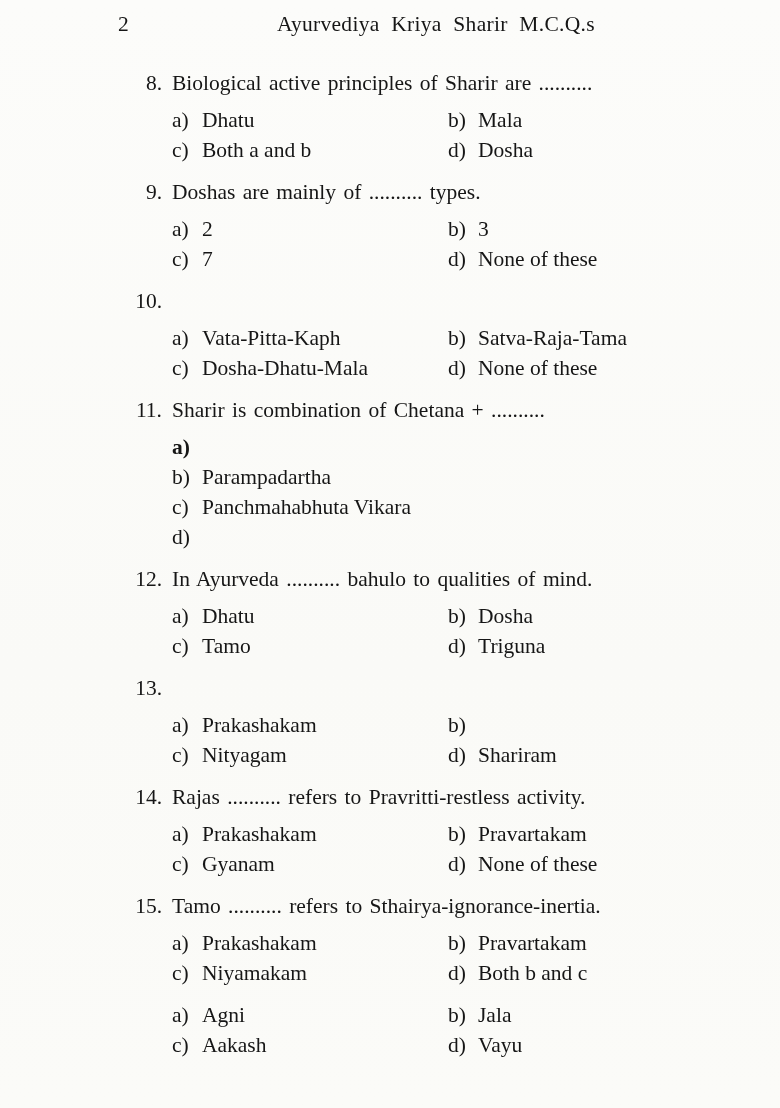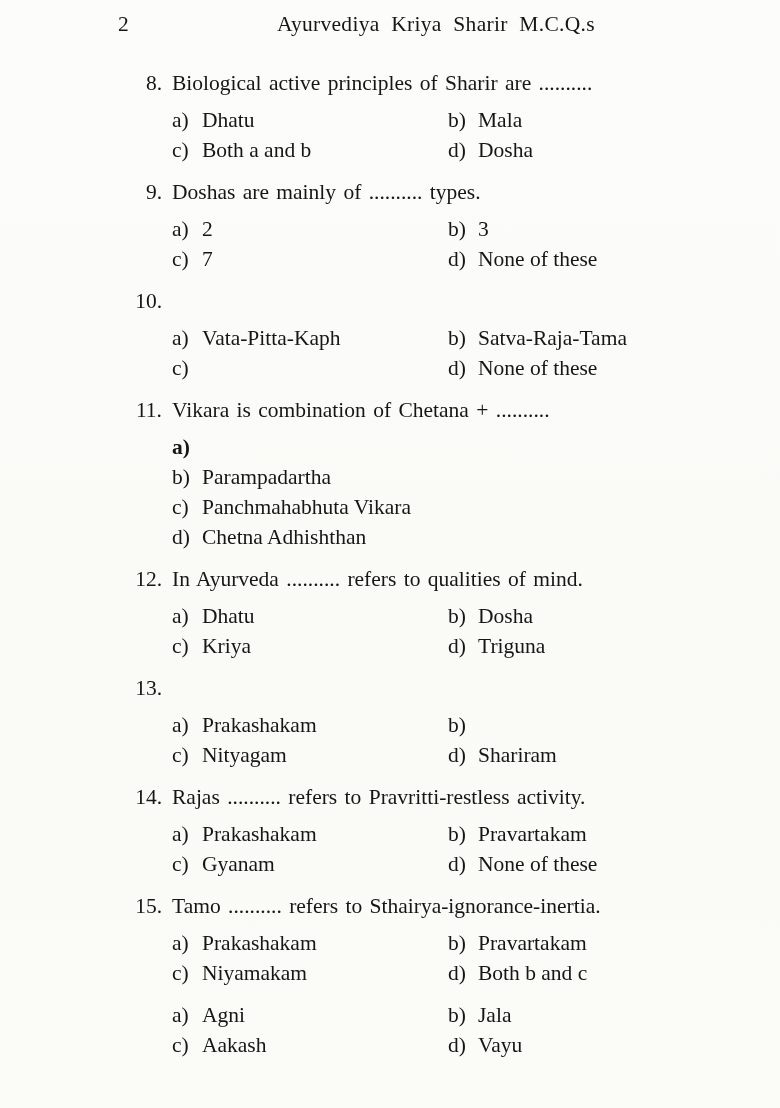--- a/index.html
+++ b/index.html
@@ -105,69 +105,69 @@
         <div class="opt">
             <span class="opt-letter">a)</span>
             <span class="opt-text">Vata-Pitta-Kaph</span>
           </div>
         <div class="opt">
             <span class="opt-letter">b)</span>
             <span class="opt-text">Satva-Raja-Tama</span>
           </div>
         <div class="opt">
             <span class="opt-letter">c)</span>
+            <span class="opt-text">Dosha-Dhatu-Mala</span>
           </div>
         <div class="opt">
             <span class="opt-letter">d)</span>
             <span class="opt-text">None of these</span>
           </div>
       </div>
     </div>
 
     <div class="question">
       <div class="q-row">
         <span class="q-num">11.</span>
-        <span class="q-text">Vikara is combination of Chetana + ..........</span>
+        <span class="q-text">Sharir is combination of Chetana + ..........</span>
       </div>
       <div class="opts one-col">
         <div class="opt">
             <span class="opt-letter bold">a)</span>
           </div>
         <div class="opt">
             <span class="opt-letter">b)</span>
             <span class="opt-text">Parampadartha</span>
           </div>
         <div class="opt">
             <span class="opt-letter">c)</span>
             <span class="opt-text">Panchmahabhuta Vikara</span>
           </div>
         <div class="opt">
             <span class="opt-letter">d)</span>
-            <span class="opt-text">Chetna Adhishthan</span>
           </div>
       </div>
     </div>
 
     <div class="question">
       <div class="q-row">
         <span class="q-num">12.</span>
-        <span class="q-text">In Ayurveda .......... refers to qualities of mind.</span>
+        <span class="q-text">In Ayurveda .......... bahulo to qualities of mind.</span>
       </div>
       <div class="opts two-col">
         <div class="opt">
             <span class="opt-letter">a)</span>
             <span class="opt-text">Dhatu</span>
           </div>
         <div class="opt">
             <span class="opt-letter">b)</span>
             <span class="opt-text">Dosha</span>
           </div>
         <div class="opt">
             <span class="opt-letter">c)</span>
-            <span class="opt-text">Kriya</span>
+            <span class="opt-text">Tamo</span>
           </div>
         <div class="opt">
             <span class="opt-letter">d)</span>
             <span class="opt-text">Triguna</span>
           </div>
       </div>
     </div>
 
     <div class="question">
       <div class="q-row">

